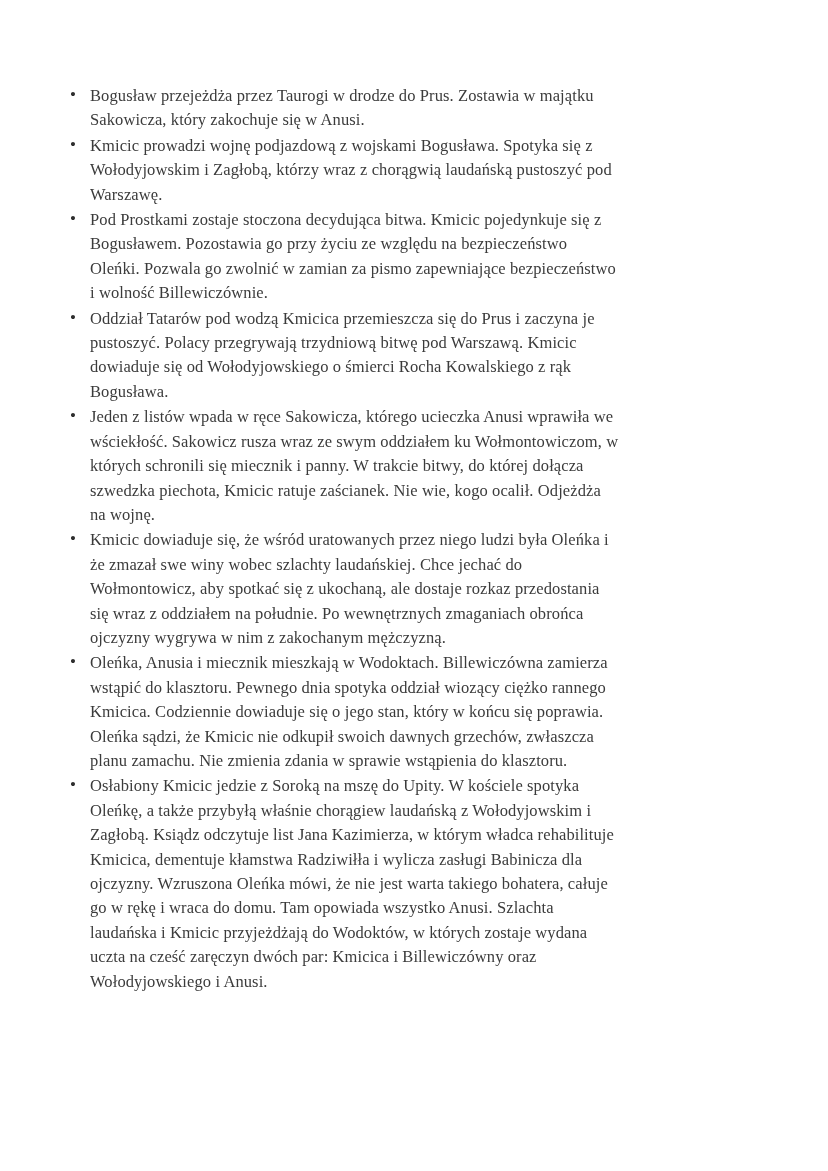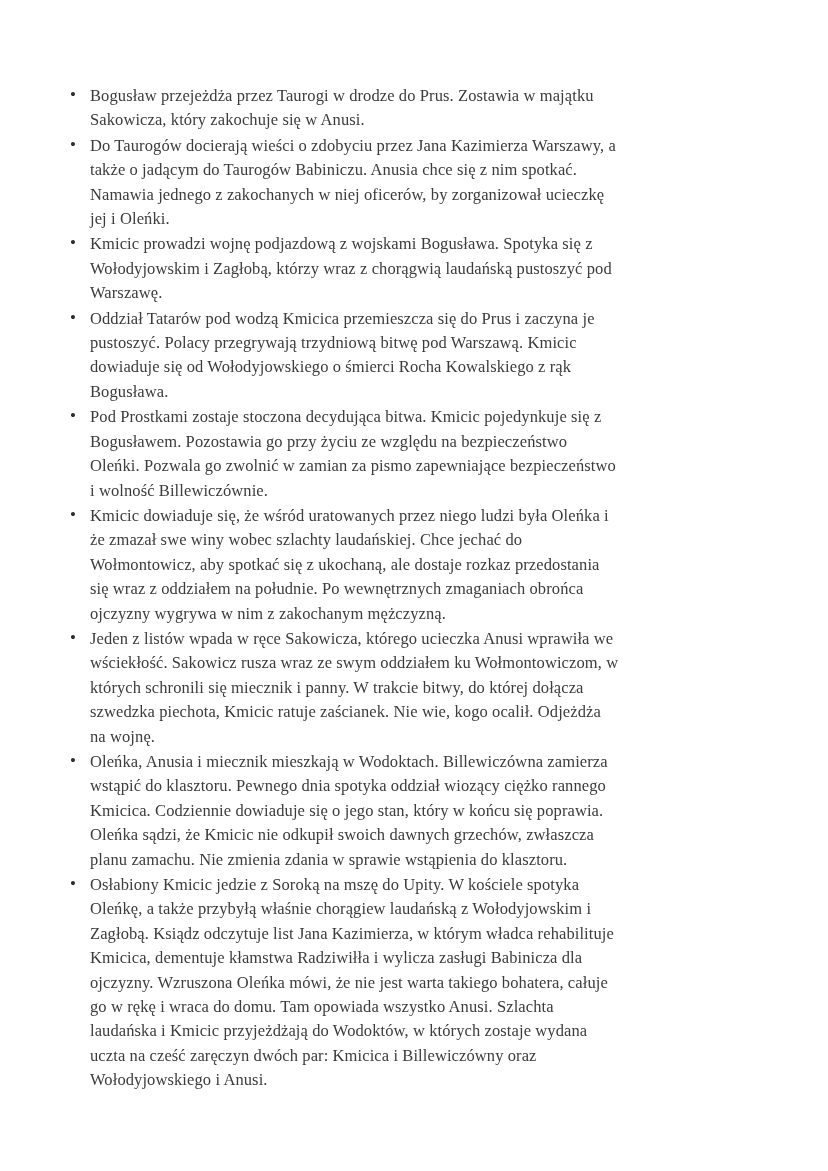--- a/index.html
+++ b/index.html
@@ -38,22 +38,21 @@
     font-size: 17px;
     color: #2e2e2e;
   }
 </style>
 </head>
 <body>
 
 <div class="page">
   <ul class="summary-list">
     <li>Bogusław przejeżdża przez Taurogi w drodze do Prus. Zostawia w majątku Sakowicza, który zakochuje się w Anusi.</li>
-    <li>Do Taurogów docierają wieści o zdobyciu przez Jana Kazimierza Warszawy, a także o jadącym do Taurogów Babiniczu. Anusia chce się z nim spotkać. Namawia jednego z zakochanych w niej oficerów, by zorganizował ucieczkę jej i Oleńki.</li>
     <li>Kmicic prowadzi wojnę podjazdową z wojskami Bogusława. Spotyka się z Wołodyjowskim i Zagłobą, którzy wraz z chorągwią laudańską pustoszyć pod Warszawę.</li>
+    <li>Pod Prostkami zostaje stoczona decydująca bitwa. Kmicic pojedynkuje się z Bogusławem. Pozostawia go przy życiu ze względu na bezpieczeństwo Oleńki. Pozwala go zwolnić w zamian za pismo zapewniające bezpieczeństwo i wolność Billewiczównie.</li>
     <li>Oddział Tatarów pod wodzą Kmicica przemieszcza się do Prus i zaczyna je pustoszyć. Polacy przegrywają trzydniową bitwę pod Warszawą. Kmicic dowiaduje się od Wołodyjowskiego o śmierci Rocha Kowalskiego z rąk Bogusława.</li>
-    <li>Pod Prostkami zostaje stoczona decydująca bitwa. Kmicic pojedynkuje się z Bogusławem. Pozostawia go przy życiu ze względu na bezpieczeństwo Oleńki. Pozwala go zwolnić w zamian za pismo zapewniające bezpieczeństwo i wolność Billewiczównie.</li>
+    <li>Jeden z listów wpada w ręce Sakowicza, którego ucieczka Anusi wprawiła we wściekłość. Sakowicz rusza wraz ze swym oddziałem ku Wołmontowiczom, w których schronili się miecznik i panny. W trakcie bitwy, do której dołącza szwedzka piechota, Kmicic ratuje zaścianek. Nie wie, kogo ocalił. Odjeżdża na wojnę.</li>
     <li>Kmicic dowiaduje się, że wśród uratowanych przez niego ludzi była Oleńka i że zmazał swe winy wobec szlachty laudańskiej. Chce jechać do Wołmontowicz, aby spotkać się z ukochaną, ale dostaje rozkaz przedostania się wraz z oddziałem na południe. Po wewnętrznych zmaganiach obrońca ojczyzny wygrywa w nim z zakochanym mężczyzną.</li>
-    <li>Jeden z listów wpada w ręce Sakowicza, którego ucieczka Anusi wprawiła we wściekłość. Sakowicz rusza wraz ze swym oddziałem ku Wołmontowiczom, w których schronili się miecznik i panny. W trakcie bitwy, do której dołącza szwedzka piechota, Kmicic ratuje zaścianek. Nie wie, kogo ocalił. Odjeżdża na wojnę.</li>
     <li>Oleńka, Anusia i miecznik mieszkają w Wodoktach. Billewiczówna zamierza wstąpić do klasztoru. Pewnego dnia spotyka oddział wiozący ciężko rannego Kmicica. Codziennie dowiaduje się o jego stan, który w końcu się poprawia. Oleńka sądzi, że Kmicic nie odkupił swoich dawnych grzechów, zwłaszcza planu zamachu. Nie zmienia zdania w sprawie wstąpienia do klasztoru.</li>
     <li>Osłabiony Kmicic jedzie z Soroką na mszę do Upity. W kościele spotyka Oleńkę, a także przybyłą właśnie chorągiew laudańską z Wołodyjowskim i Zagłobą. Ksiądz odczytuje list Jana Kazimierza, w którym władca rehabilituje Kmicica, dementuje kłamstwa Radziwiłła i wylicza zasługi Babinicza dla ojczyzny. Wzruszona Oleńka mówi, że nie jest warta takiego bohatera, całuje go w rękę i wraca do domu. Tam opowiada wszystko Anusi. Szlachta laudańska i Kmicic przyjeżdżają do Wodoktów, w których zostaje wydana uczta na cześć zaręczyn dwóch par: Kmicica i Billewiczówny oraz Wołodyjowskiego i Anusi.</li>
   </ul>
 </div>
 
 </body></html>

